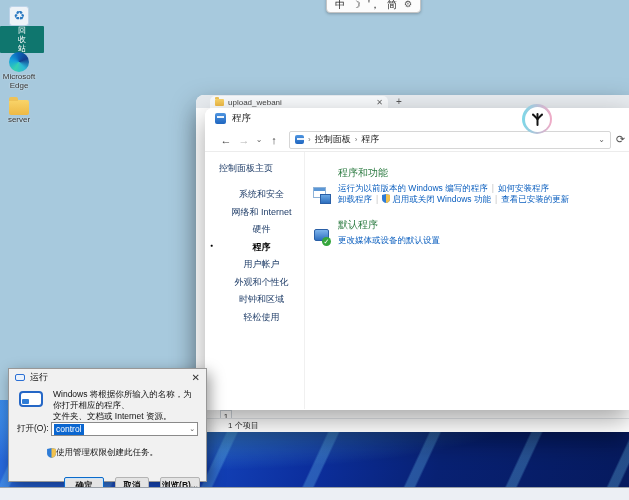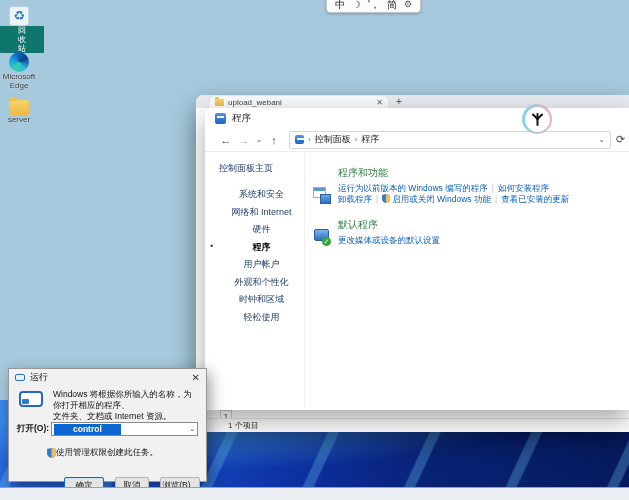--- a/index.html
+++ b/index.html
@@ -111,29 +111,29 @@
   .run-title { height:16px; display:flex; align-items:center; padding:0 6px; gap:5px; }
   .run-mini { width:10px; height:7px; border:1px solid #2a6fd4; border-radius:2px; background:#eaf2fc; }
   .run-title .txt { font-size:9px; color:#111; flex:1; }
   .run-title .x { font-size:10px; color:#333; }
   .run-body { padding:4px 8px 0 8px; position:relative; }
   .run-big { position:absolute; left:10px; top:6px; width:24px; height:16px;
     border:2px solid #2567c6; border-radius:4px; background:#fff; }
   .run-big::after { content:""; position:absolute; left:1px; bottom:1px; width:7px; height:5px;
     background:#2f7cd6; border-radius:1px; }
   .run-desc { margin-left:36px; font-size:8.5px; color:#111; line-height:11px; height:24px; }
-  .run-row { display:flex; align-items:center; margin-top:9px;font-weight:bold; }
+  .run-row { display:flex; align-items:center; margin-top:9px; }
   .run-row .lbl { font-size:8.5px; color:#111; width:34px; }
   .run-input { flex:1; height:14px; background:#fff; border:1px solid #8a8a8a;
     display:flex; align-items:center; padding:0 2px; position:relative; }
-  .run-input .sel { background:#0a66d0; color:#fff; font-size:8.5px; line-height:11px; padding:0 19px; }
+  .run-input .sel { background:#0a66d0; color:#fff; font-size:8.5px; line-height:11px; padding:0 2px; }
   .run-input .dd { position:absolute; right:2px; font-size:7px; color:#555; }
   .admin-row { display:flex; align-items:center; margin:8px 0 0 30px; }
   .admin-row .txt { font-size:8.5px; color:#111; }
-  .run-btns { position:absolute; left:0; top:92px; width:100%; display:flex; gap:11px; padding-left:55px; }
+  .run-btns { position:absolute; left:0; top:92px; width:100%; display:flex; gap:11px; padding-left:55px;font-weight:bold; }
   .btn { height:16px; background:#e4e4e4; border:1px solid #b4b4b4; border-radius:2px;
     font-size:8.5px; color:#111; line-height:14px; text-align:center; }
   .btn.ok { width:40px; border:1px solid #0b6bcb; box-shadow:inset 0 0 0 1px #cfe4f7; }
   .btn.cancel { width:34px; }
   .btn.browse { width:40px; }
 </style>
 </head>
 <body>
 
 <div class="bloom"></div>

